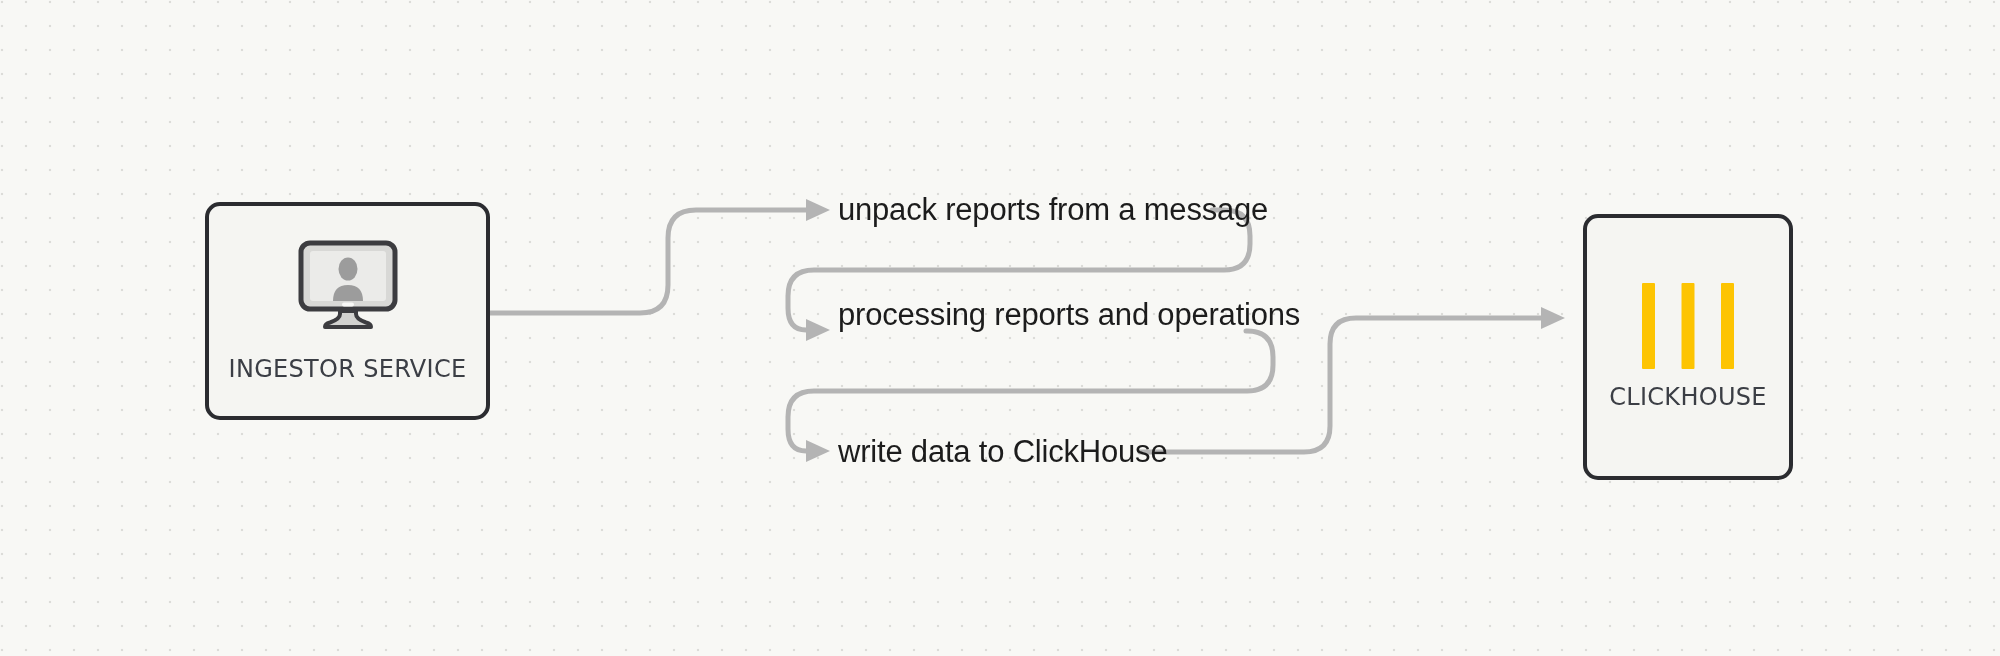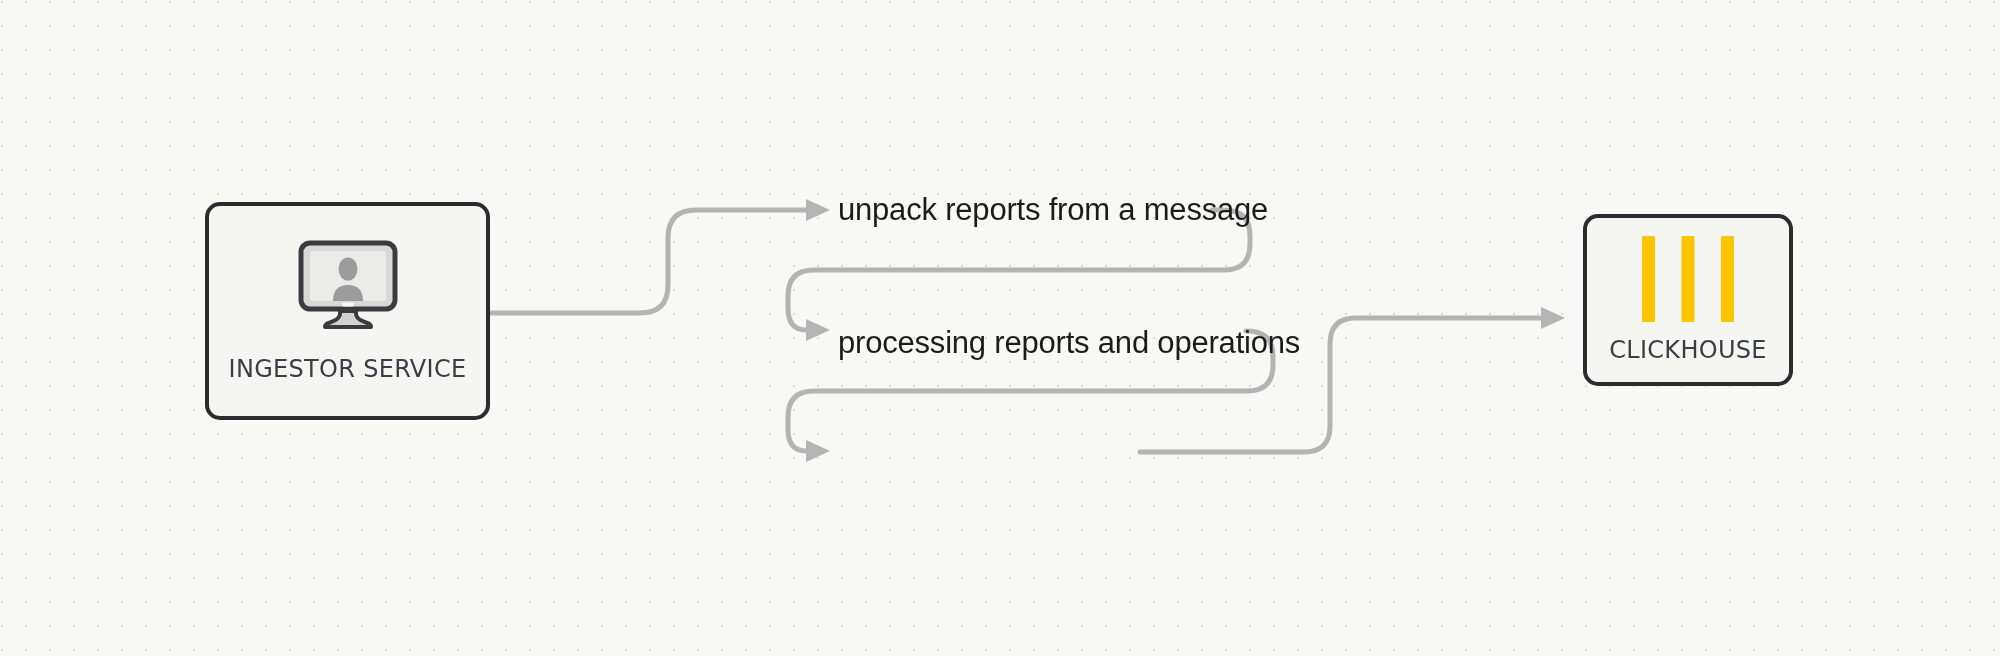--- a/index.html
+++ b/index.html
@@ -52,21 +52,21 @@
     left: 205px;
     top: 202px;
     width: 285px;
     height: 218px;
     gap: 24px;
   }
   .node-clickhouse {
     left: 1583px;
     top: 214px;
     width: 210px;
-    height: 172px;
+    height: 266px;
     gap: 14px;
   }
   .node-caption {
     font-family: "DejaVu Sans", "Liberation Sans", sans-serif;
     font-size: 24px;
     font-weight: 500;
     color: #3b3e45;
     letter-spacing: 0.3px;
     white-space: nowrap;
   }
@@ -75,21 +75,21 @@
     left: 838px;
     height: 34px;
     line-height: 34px;
     font-size: 31px;
     font-weight: 500;
     letter-spacing: -0.2px;
     color: #1c1c1c;
     white-space: nowrap;
   }
   .step-1 { top: 193px; }
-  .step-2 { top: 326px; }
+  .step-2 { top: 298px; }
   .step-3 { top: 435px; }
   .icon-svg { display: block; }
 </style>
 </head>
 <body>
 
 <div class="canvas">
 
   <svg class="connectors" viewBox="0 0 2000 656" xmlns="http://www.w3.org/2000/svg">
     <path d="M488 313 H640 Q668 313 668 285 V238 Q668 210 696 210 H806" stroke="#b4b4b4"></path>
@@ -112,20 +112,21 @@
       <rect x="14" y="12" width="76" height="50" rx="3" fill="#ebebe9"></rect>
       <ellipse cx="52" cy="30" rx="9.5" ry="11.5" fill="#9c9c9c"></ellipse>
       <path d="M37 62 Q37 46 52 46 Q67 46 67 62 Z" fill="#9c9c9c"></path>
       <rect x="46" y="63.5" width="12" height="4" rx="2" fill="#f8f8f6"></rect>
     </svg>
     <div class="node-caption">INGESTOR SERVICE</div>
   </div>
 
   <div class="step-label step-1">unpack reports from a message</div>
   <div class="step-label step-2">processing reports and operations</div>
+  <div class="step-label step-3">write data to ClickHouse</div>
 
   <div class="node node-clickhouse">
     <svg class="icon-svg" width="92" height="86" viewBox="0 0 92 86" xmlns="http://www.w3.org/2000/svg">
       <rect x="0" y="0" width="13" height="86" rx="1" fill="#fdc402"></rect>
       <rect x="39.5" y="0" width="13" height="86" rx="1" fill="#fdc402"></rect>
       <rect x="79" y="0" width="13" height="86" rx="1" fill="#fdc402"></rect>
     </svg>
     <div class="node-caption">CLICKHOUSE</div>
   </div>
 

